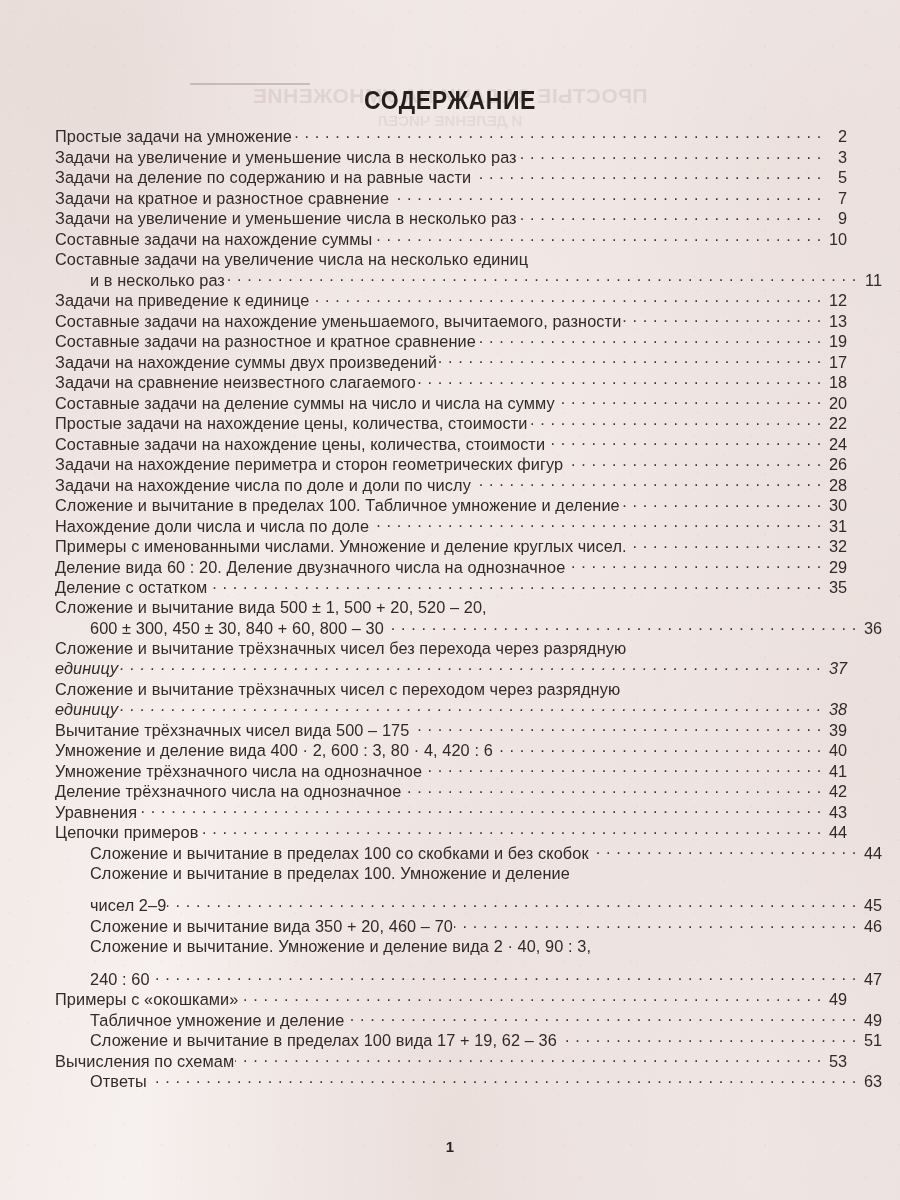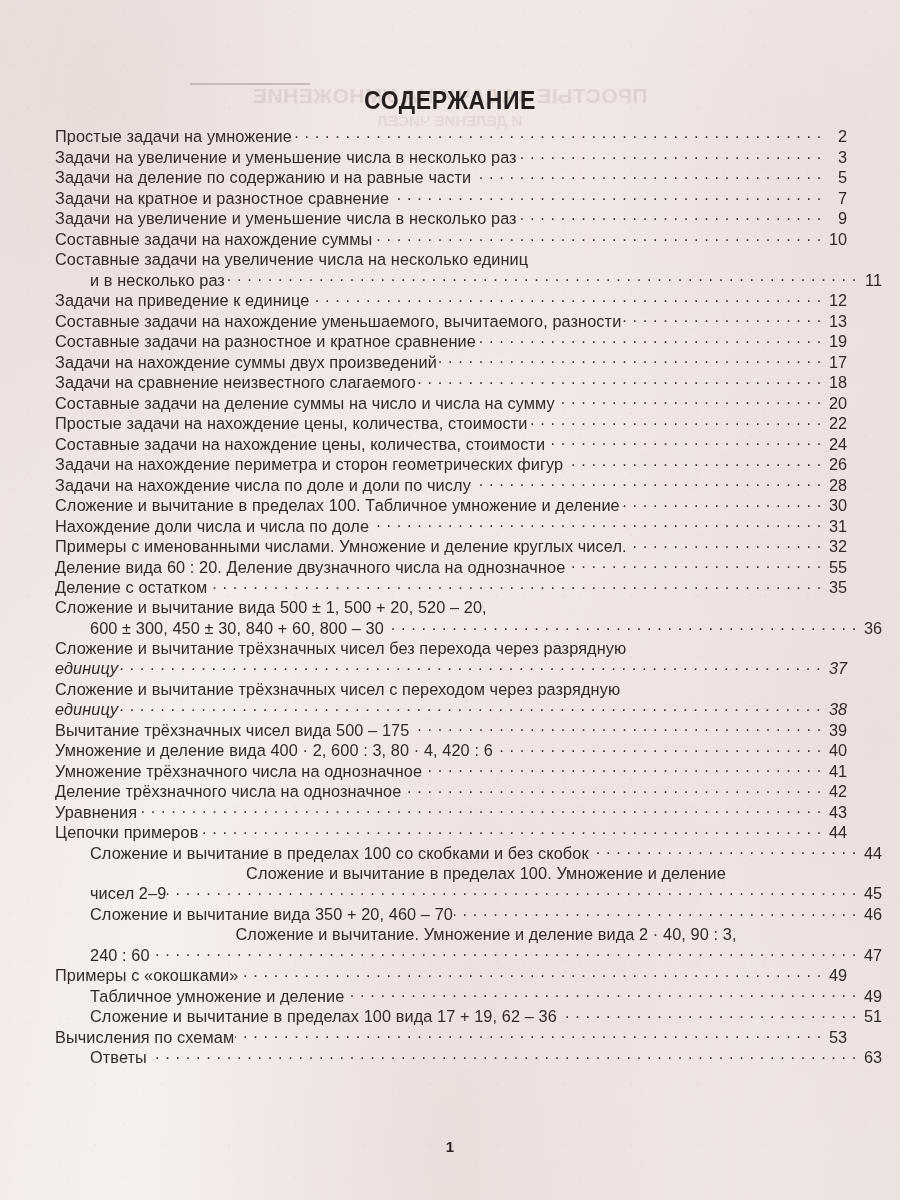--- a/index.html
+++ b/index.html
@@ -116,24 +116,24 @@
     bottom: 0;
     white-space: nowrap;
     letter-spacing: 0.6px;
     color: #3a302e;
   }
   .entry .pg {
     flex: 0 0 auto;
     text-align: right;
     min-width: 24px;
   }
-  .entry.sub .line { padding-left: 35px; justify-content: center; }
+  .entry.sub .line { padding-left: 35px; }
   .entry .cont { padding-left: 35px; }
   .entry .cont.flush { padding-left: 0; font-style: italic; }
-  .entry.sub .cont { padding-left: 35px; }
+  .entry.sub .cont { padding-left: 35px; margin-top: 12px; }
 
   .folio {
     position: absolute;
     top: 1138px;
     left: 0;
     width: 900px;
     text-align: center;
     font-size: 15px;
     font-weight: bold;
     color: #2c2422;
@@ -305,21 +305,21 @@
       <div class="line">
         <span class="txt">Примеры с именованными числами. Умножение и деление круглых чисел.</span>
         <span class="leader"></span>
         <span class="pg">32</span>
       </div>
     </div>
     <div class="entry">
       <div class="line">
         <span class="txt">Деление вида 60 : 20. Деление двузначного числа на однозначное</span>
         <span class="leader"></span>
-        <span class="pg">55</span>
+        <span class="pg">29</span>
       </div>
     </div>
     <div class="entry">
       <div class="line">
         <span class="txt">Деление с остатком</span>
         <span class="leader"></span>
         <span class="pg">35</span>
       </div>
     </div>
     <div class="entry">

